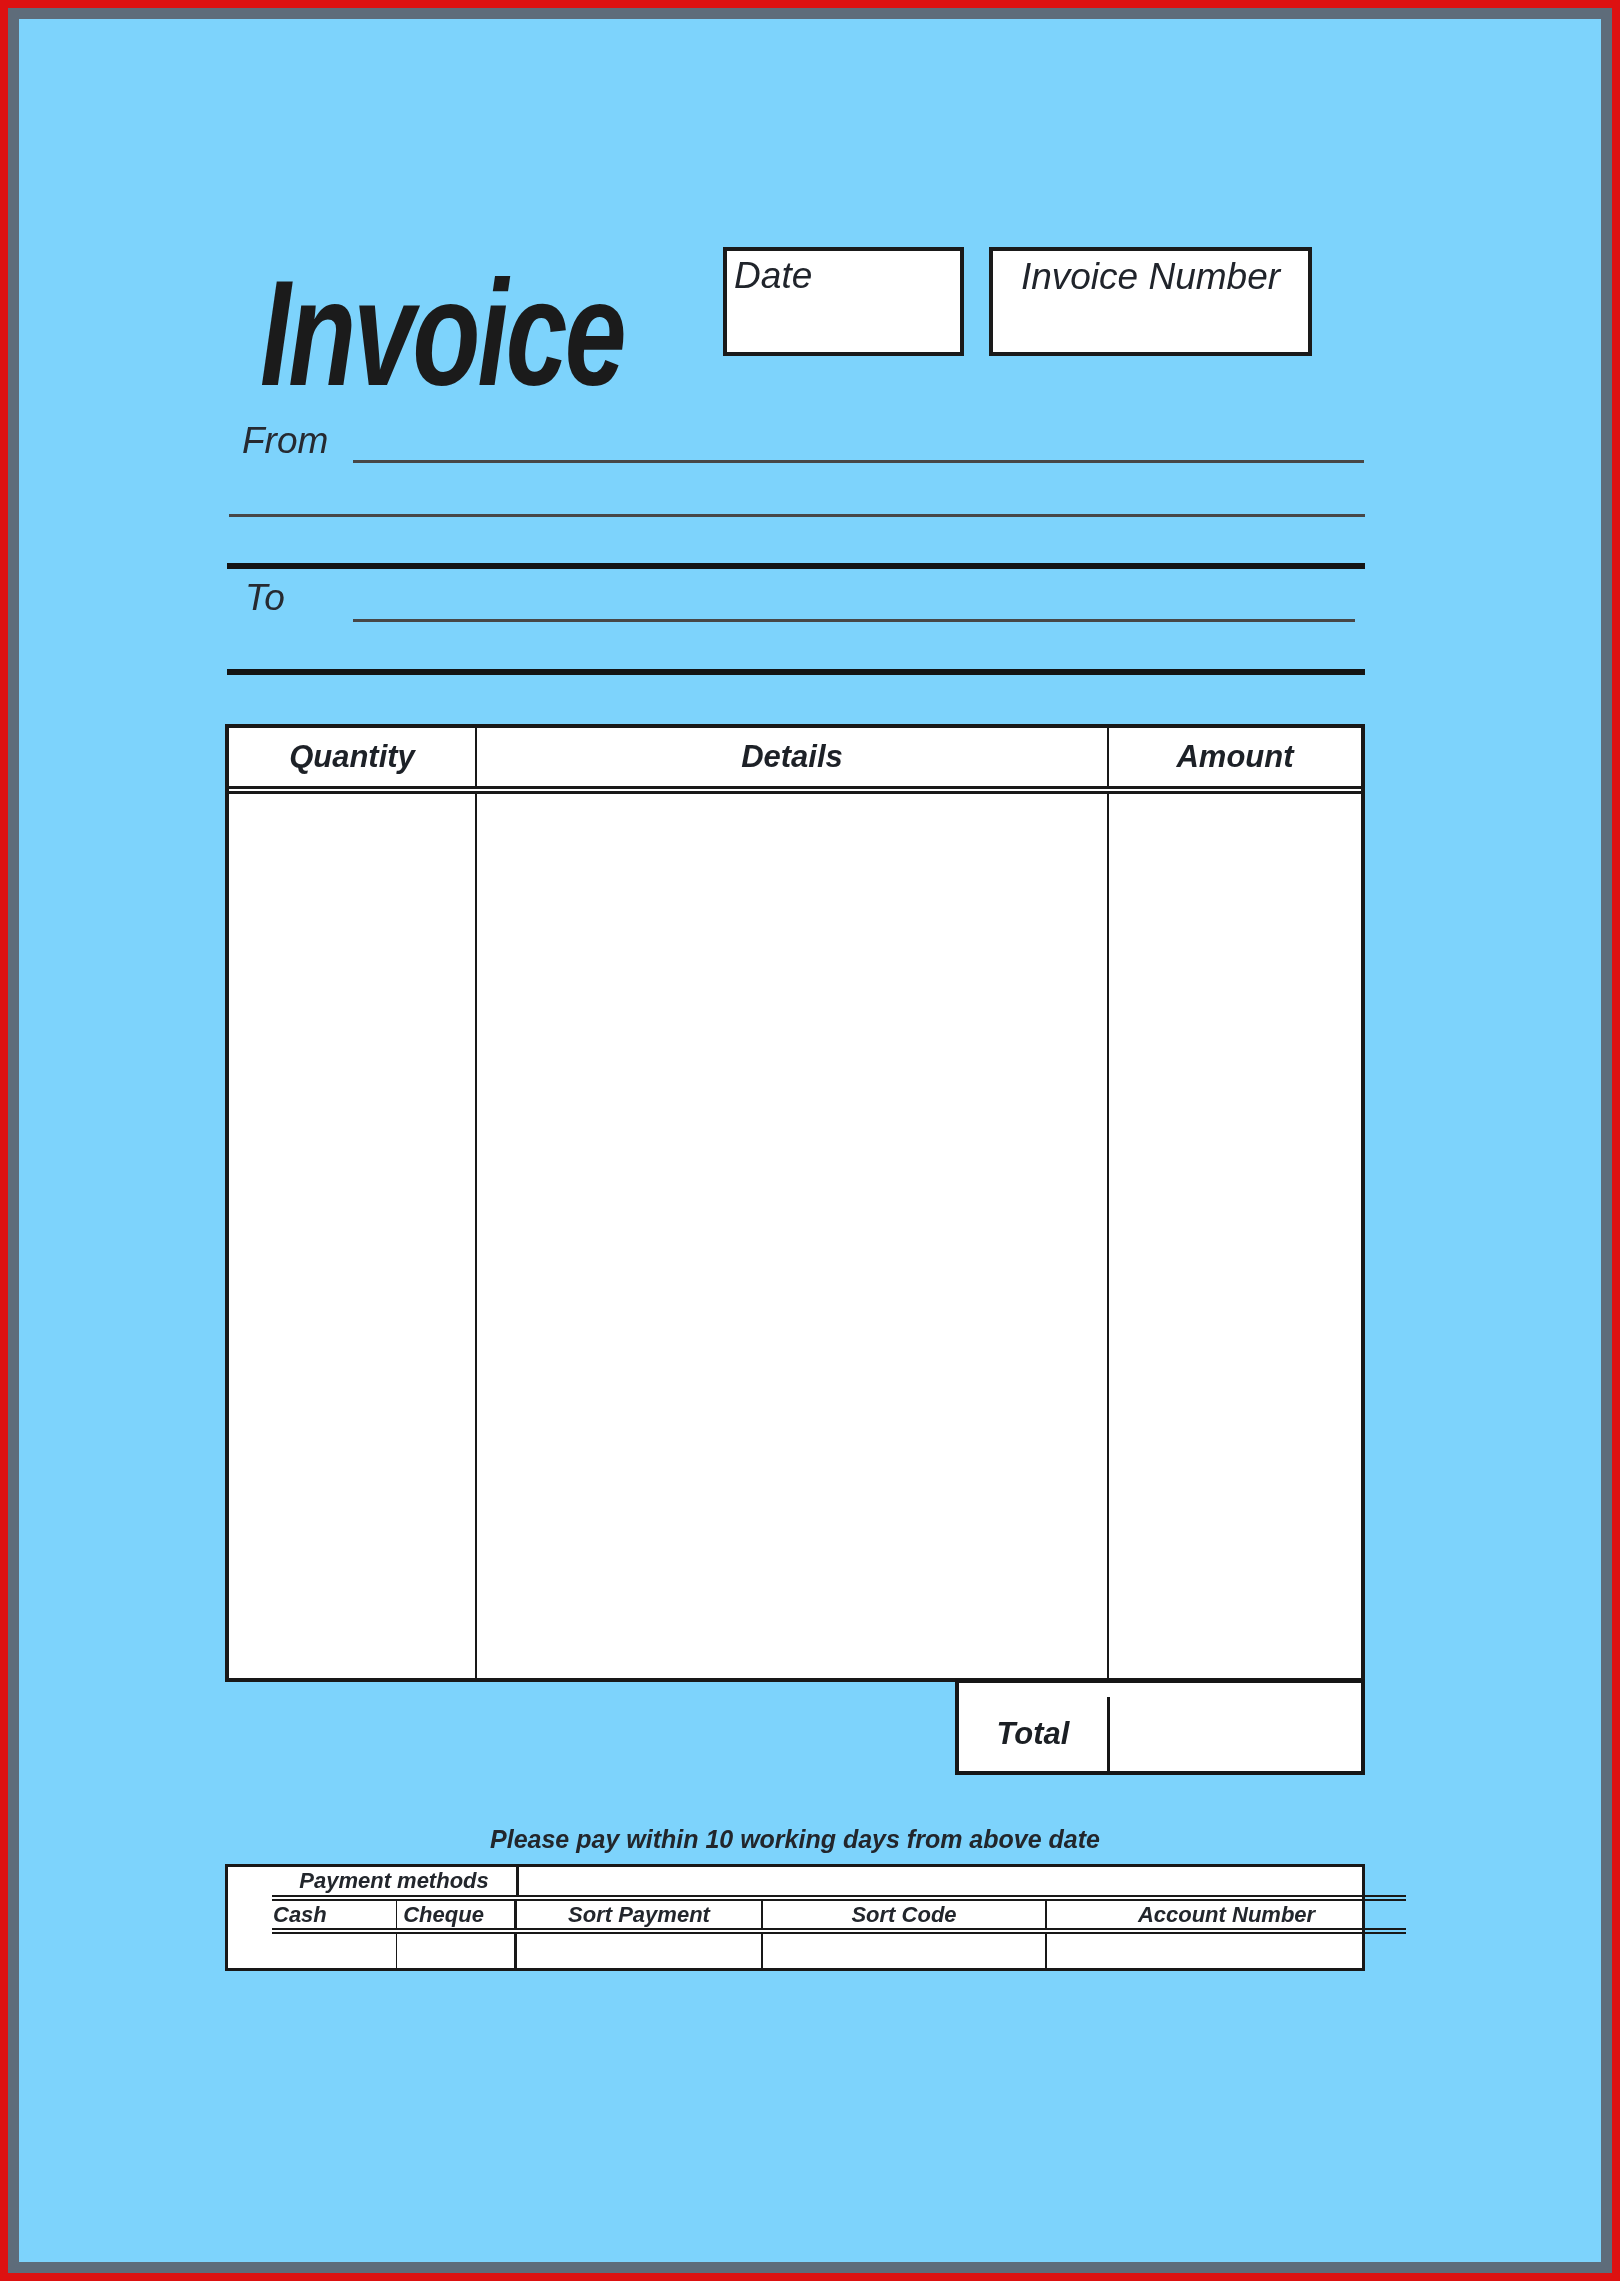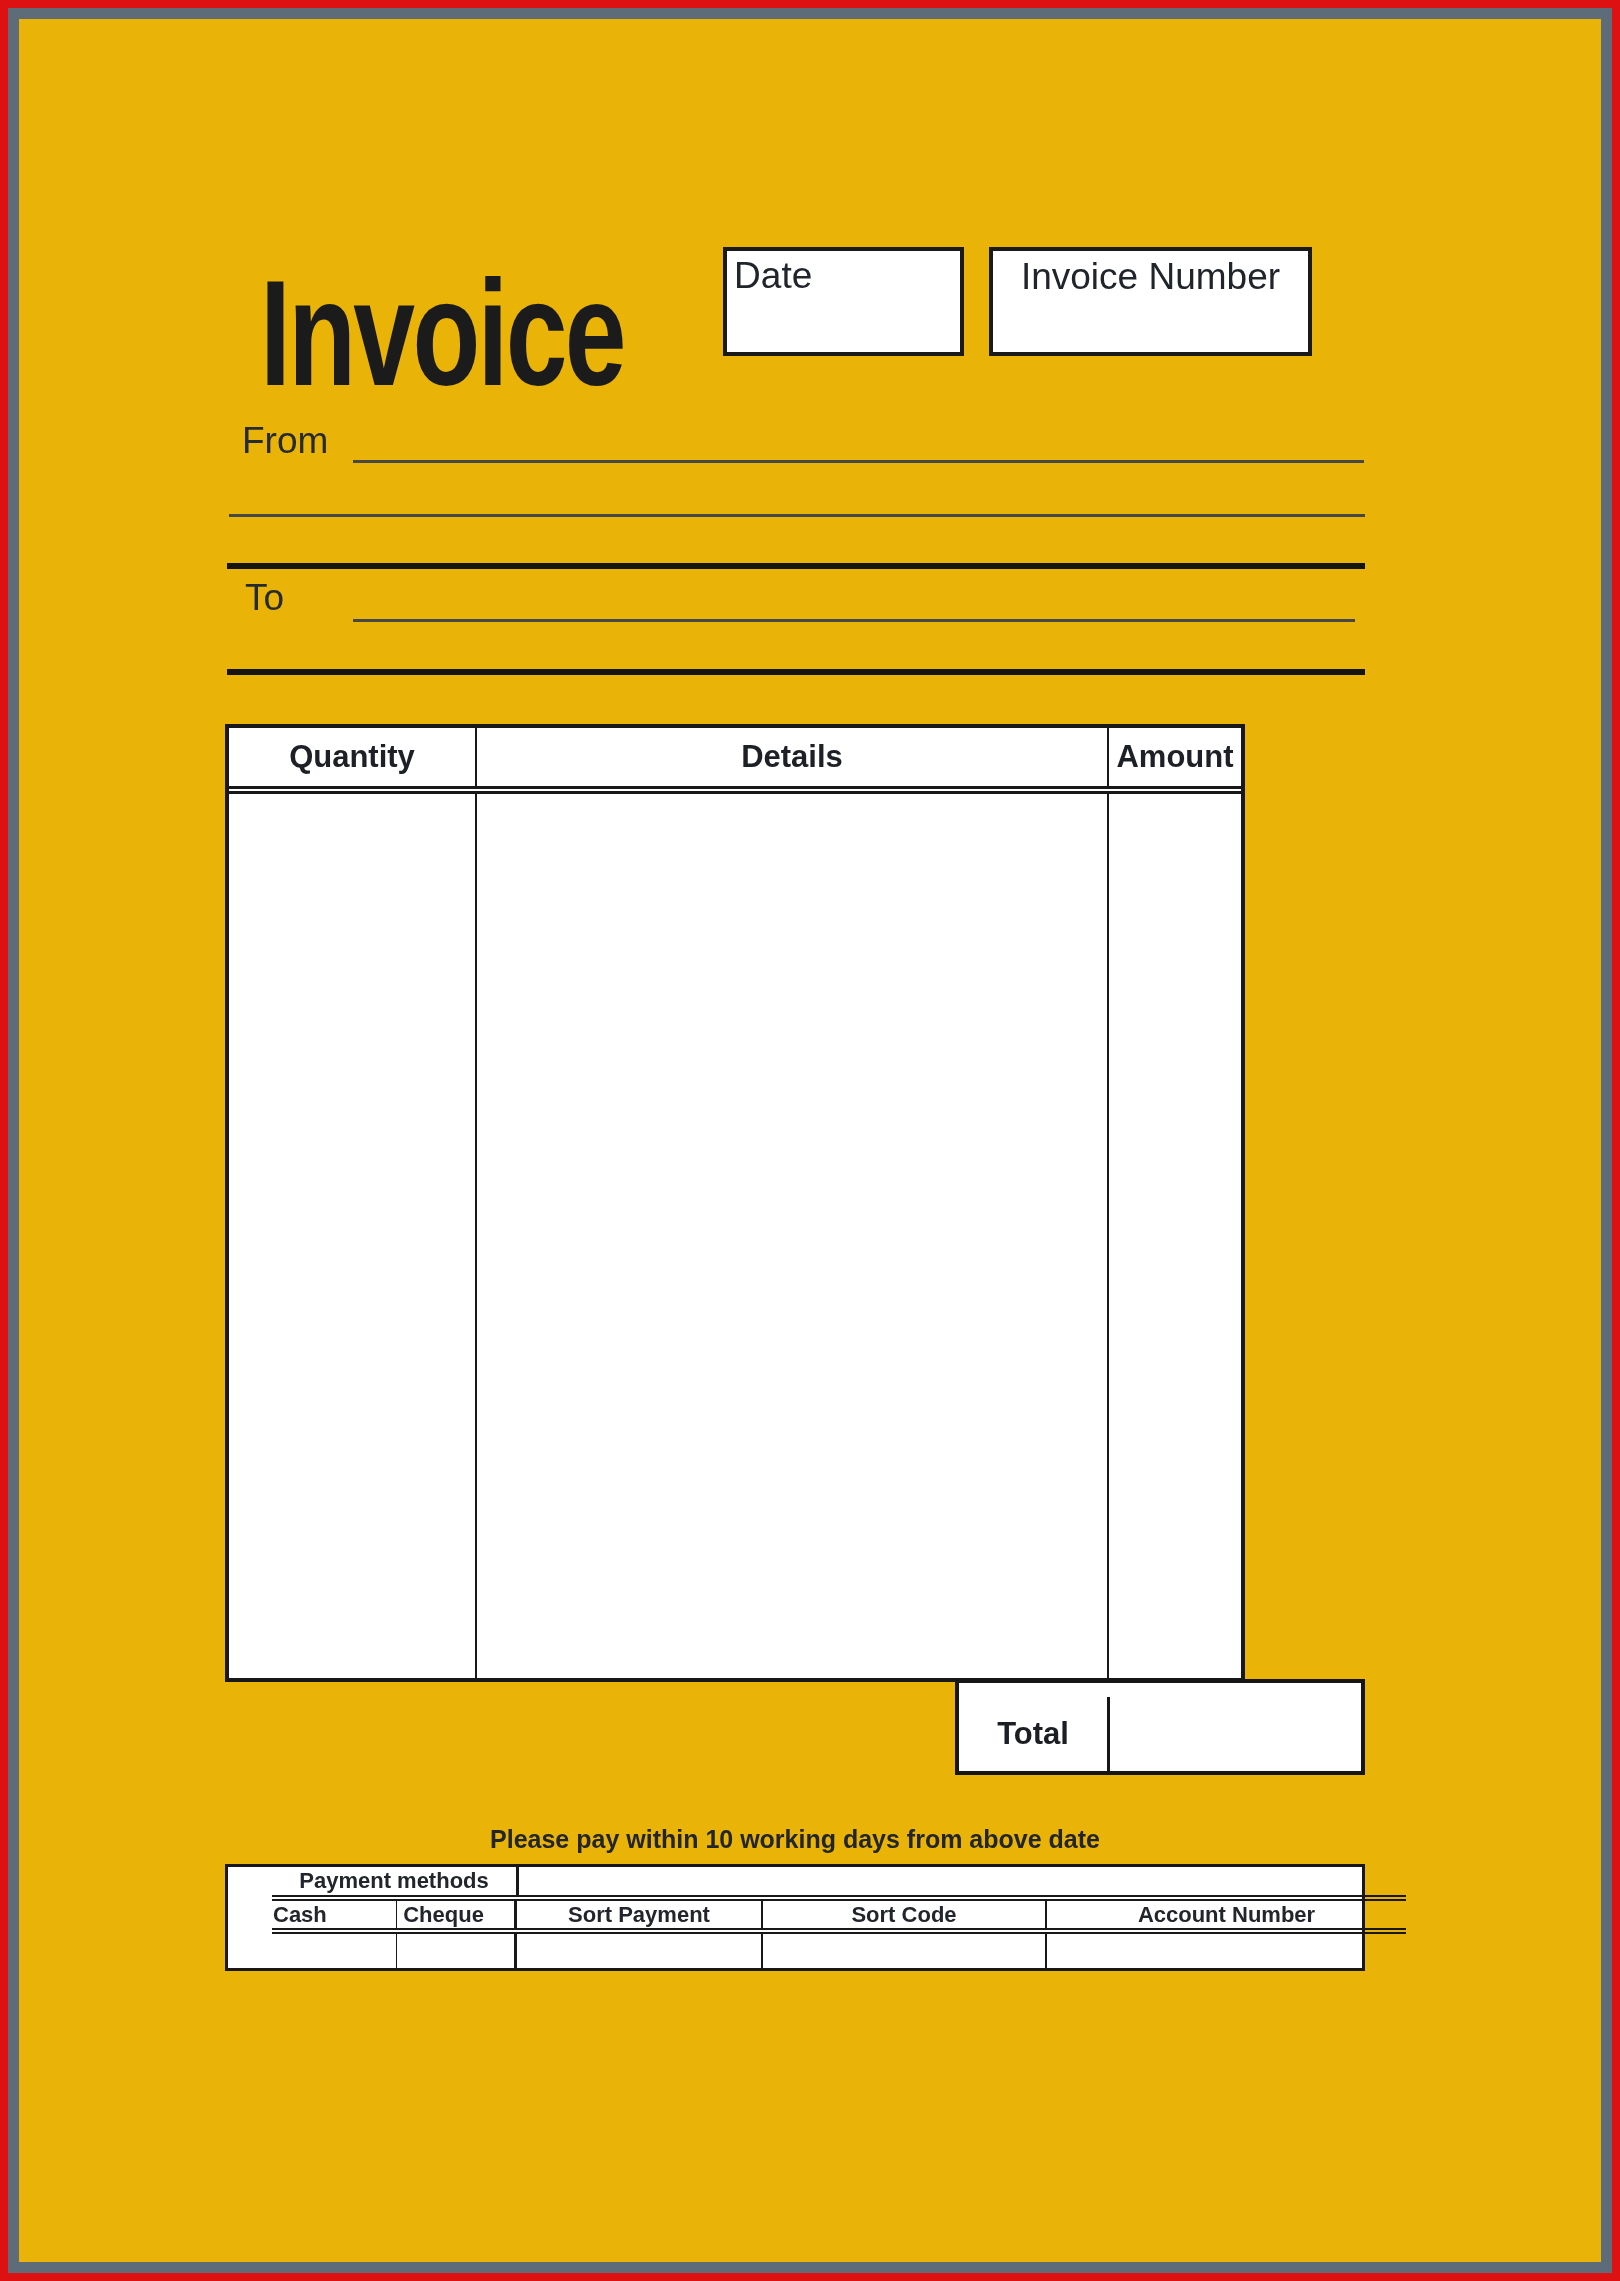--- a/index.html
+++ b/index.html
@@ -1,19 +1,20 @@
 <!DOCTYPE html>
 <html style="font-size:14.3px"><head>
 <meta charset="utf-8">
 <style>
   html,body{margin:0;padding:0;background:#ffffff;}
   .page{
-    position:relative;width:1620px;height:2281px;background:#eab308;
+    position:relative;width:1620px;height:2281px;background:#7dd3fc;
     font-family:"Liberation Sans",sans-serif;color:#22262c;overflow:hidden;
     box-sizing:border-box;
+    font-style:italic;
   }
   .page *{box-sizing:border-box;}
   
   .frame-red{position:absolute;inset:0;border:8px solid #dd1111;pointer-events:none;z-index:50;}
   .frame-grey{position:absolute;inset:8px;border:11.6px solid #5e6c7a;pointer-events:none;z-index:50;}
 
   
   .invoice-title{
     position:absolute;left:260px;top:258px;margin:0;line-height:1;
     font-size:150px;font-weight:700;letter-spacing:-3.6px;color:#1b1b1b;
@@ -35,21 +36,21 @@
   .rule{position:absolute;background:#474747;height:2.7px;}
   .rule.thick{background:#141414;height:6.2px;}
   .from-line-1{left:353px;top:460px;width:1011px;}
   .from-line-2{left:229px;top:514px;width:1136px;}
   .from-divider{left:227px;top:563px;width:1138px;}
   .to-line{left:353px;top:619px;width:1002px;}
   .to-divider{left:227px;top:669px;width:1138px;}
 
   
   .items-table{
-    position:absolute;left:225px;top:724px;width:1020px;height:958px;
+    position:absolute;left:225px;top:724px;width:1140px;height:958px;
     border:4.5px solid #181818;display:flex;flex-direction:column;background:#fff;
   }
   .itr{display:flex;width:100%;}
   .itr.head{height:66px;border-bottom:8px double #181818;}
   .itr.body{flex:1;}
   .c-qty{width:248px;border-right:2.7px solid #181818;}
   .c-det{width:632px;border-right:2.7px solid #181818;}
   .c-amt{flex:1;}
   .itr.head > div{
     display:flex;align-items:center;justify-content:center;

